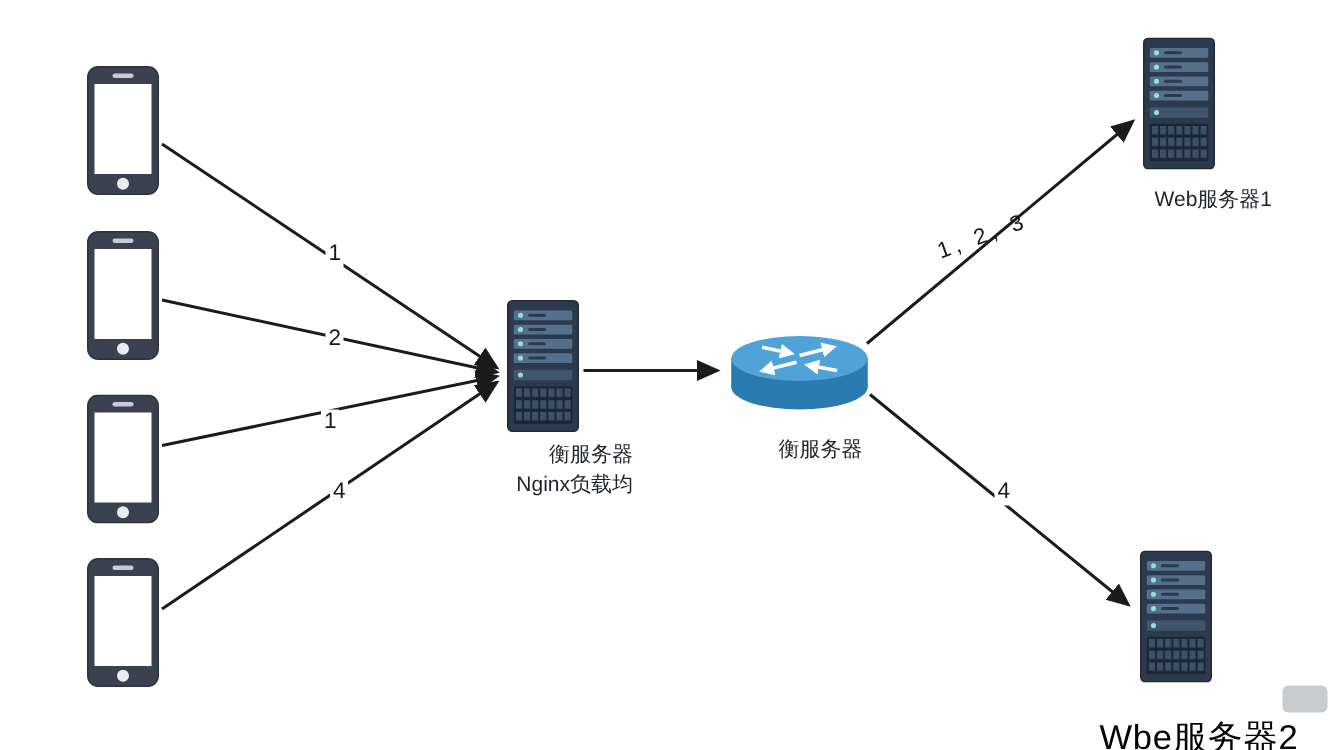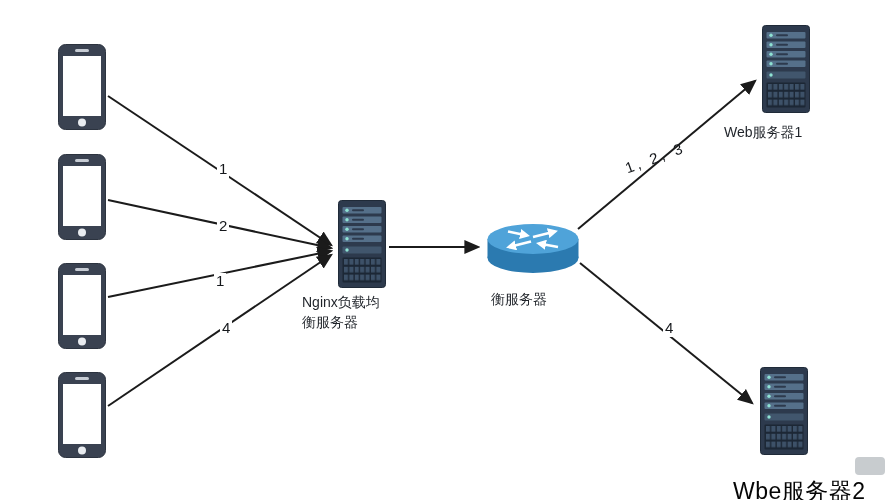--- a/index.html
+++ b/index.html
@@ -1,21 +1,21 @@
 <!DOCTYPE html>
 <html><head>
 <meta charset="utf-8">
 <style>
   * { margin:0; padding:0; box-sizing:border-box; }
   html,body { background:#ffffff; }
   body { font-family:"Liberation Sans","DejaVu Sans",sans-serif; }
   .canvas { position:relative; width:888px; height:500px; background:#ffffff; overflow:hidden; }
   .layer { position:absolute; left:0; top:0; }
   .node { position:absolute; line-height:0; }
-  .node-label { position:absolute; text-align:left; color:#1f2329; font-size:14px; line-height:1.45; }
+  .node-label { position:absolute; text-align:right; color:#1f2329; font-size:14px; line-height:1.45; }
   .edge-label { position:absolute; font-size:15px; color:#15181c; background:#ffffff; padding:0 2px; line-height:1.1; }
   .edge-label.rot { transform:rotate(-20deg); letter-spacing:3px; background:transparent; }
   .big-label { position:absolute; font-size:23px; color:#050505; z-index:2; letter-spacing:0.5px; }
   .artifact { position:absolute; left:855px; top:457px; width:30px; height:18px; background:#c8cccf; border-radius:4px; z-index:1; }
   svg { display:block; }
 </style>
 </head>
 <body>
 
 <div class="canvas">
@@ -102,22 +102,22 @@
         <use href="#icon-phone"></use>
       </svg>
   </div>
 
   <div class="node" style="left:338px;top:200px">
     <svg width="48" height="88" viewBox="0 0 48 88">
         <use href="#icon-server"></use>
       </svg>
   </div>
   <div class="node-label" style="left:302px;top:292px;width:120px">
+    <div>衡服务器</div>
     <div>Nginx负载均</div>
-    <div>衡服务器</div>
   </div>
 
   <div class="node" style="left:485px;top:217px">
     <svg width="96" height="62" viewBox="0 0 96 62">
         <use href="#icon-router"></use>
       </svg>
   </div>
   <div class="node-label" style="left:491px;top:289px;width:84px">衡服务器</div>
 
   <div class="node" style="left:762px;top:25px">

